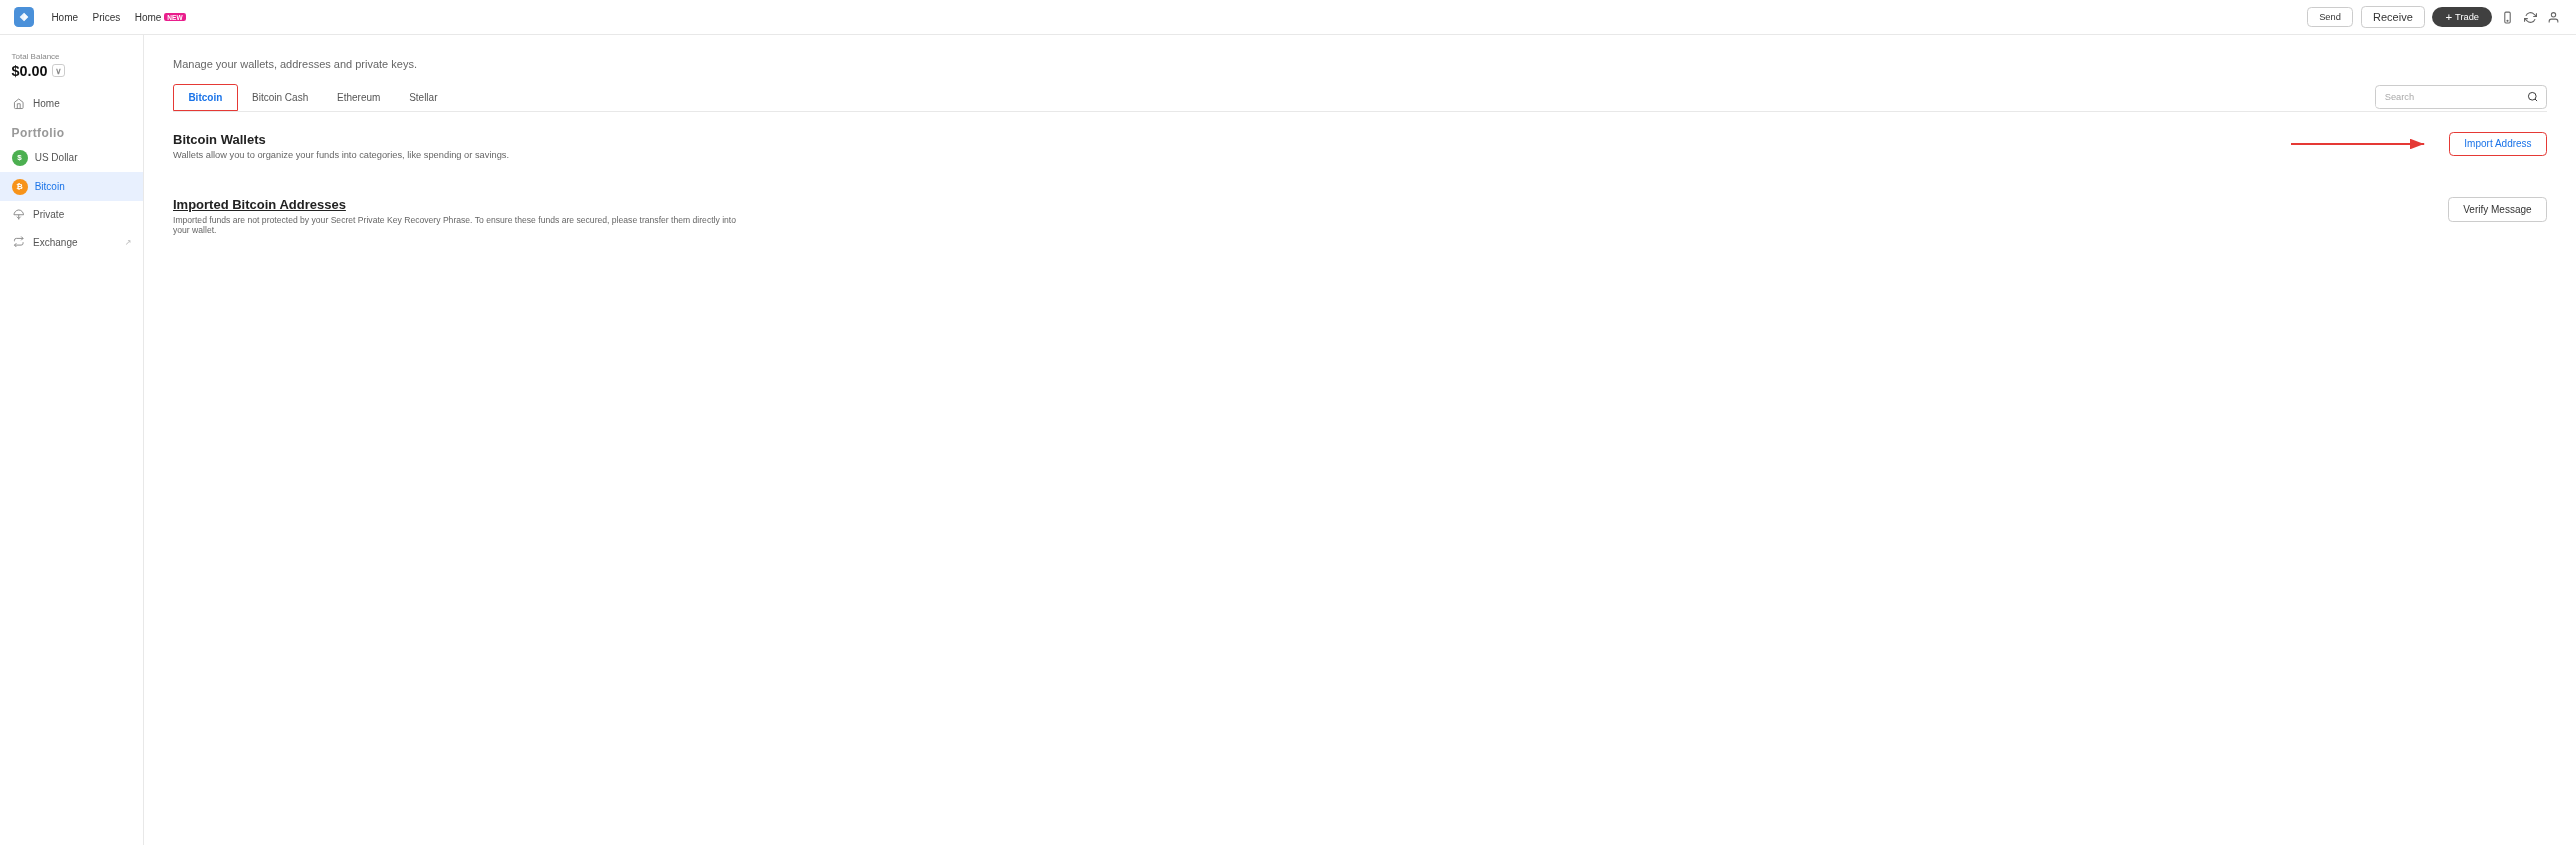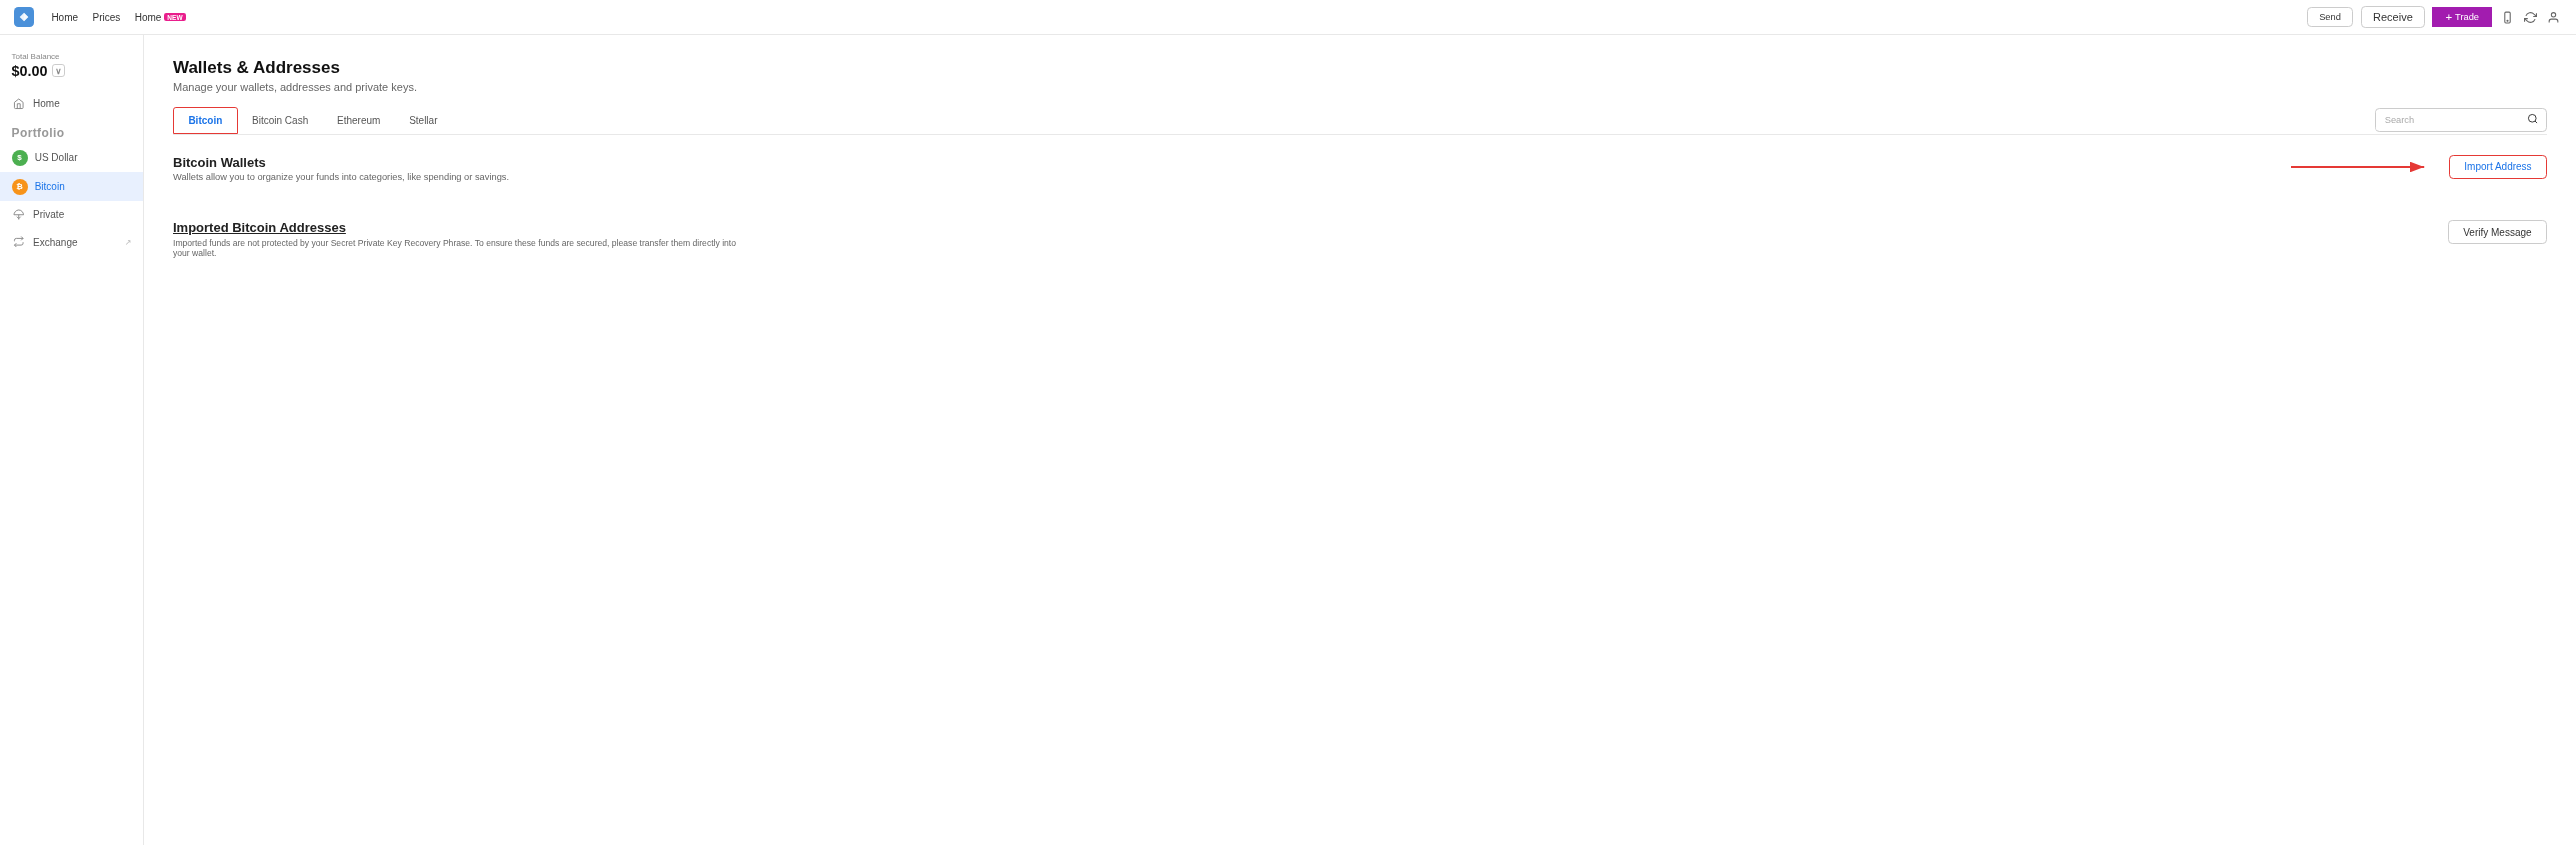--- a/index.html
+++ b/index.html
@@ -25,22 +25,22 @@
     .topnav-right { margin-left: auto; display: flex; align-items: center; gap: 7.2px; }
     .btn-send {
       border: 0.7px solid #ccc; background: #fff; color: #333; padding: 3.6px 11.5px;
       border-radius: 4.3px; cursor: pointer; font-size: 9.3px;
     }
     .btn-receive {
       border: 0.7px solid #ccc; background: #fff; color: #333; padding: 3.6px 11.5px;
       border-radius: 4.3px; cursor: pointer; font-size: 11px;
     }
     .btn-trade {
-      background: #a21caf; color: #fff; border: none; padding: 4.3px 13px;
-      border-radius: 0; cursor: pointer; font-size: 9.3px; display: flex; align-items: center; gap: 2.9px;
+      background: #404040; color: #fff; border: none; padding: 4.3px 13px;
+      border-radius: 10px; cursor: pointer; font-size: 9.3px; display: flex; align-items: center; gap: 2.9px;
     }
     .btn-trade::before { content: '+'; font-size: 11.5px; font-weight: 300; }
     .topnav-icon { width: 16px; height: 16px; cursor: pointer; color: #555; display: flex; align-items: center; justify-content: center; }
 
     
     .layout { display: flex; padding-top: 35px; min-height: 100vh; }
 
     
     .sidebar {
       width: 144px; min-width: 144px; border-right: 0.7px solid #e8e8e8;
@@ -234,21 +234,20 @@
           <polyline points="7 23 3 19 7 15"></polyline>
           <path d="M21 13v2a4 4 0 01-4 4H3"></path>
         </svg>
       </span>
       <span class="sidebar-item-label">Exchange</span>
       <span class="sidebar-external">↗</span>
     </div>
   </aside>
 
   <main class="main">
-    <h1 class="page-title">Wallets &amp; Addresses</h1>
     <p class="page-subtitle">Manage your wallets, addresses and private keys.</p>
 
     <div class="tabs-row">
       <div class="tab active highlighted-tab">Bitcoin</div>
       <div class="tab">Bitcoin Cash</div>
       <div class="tab">Ethereum</div>
       <div class="tab">Stellar</div>
       <div class="tabs-search">
         <input type="text" placeholder="Search" style="">
         <button class="tabs-search-btn">

